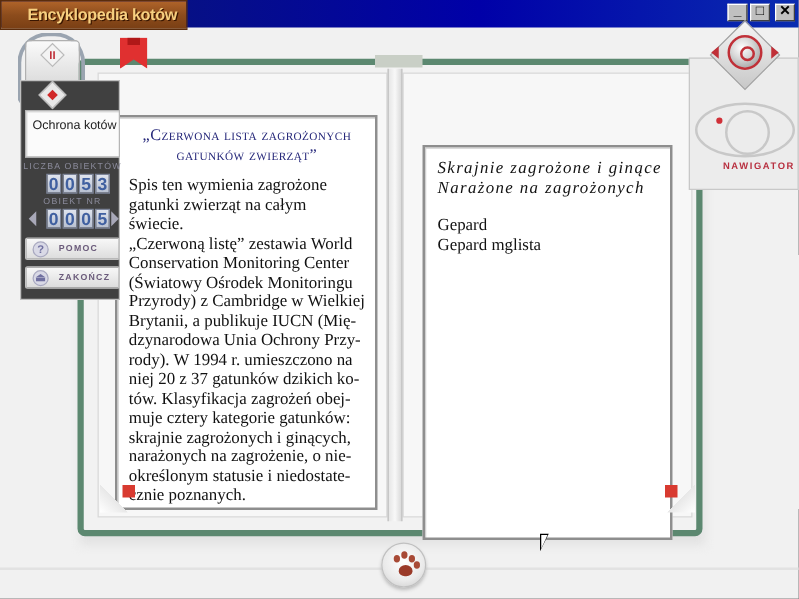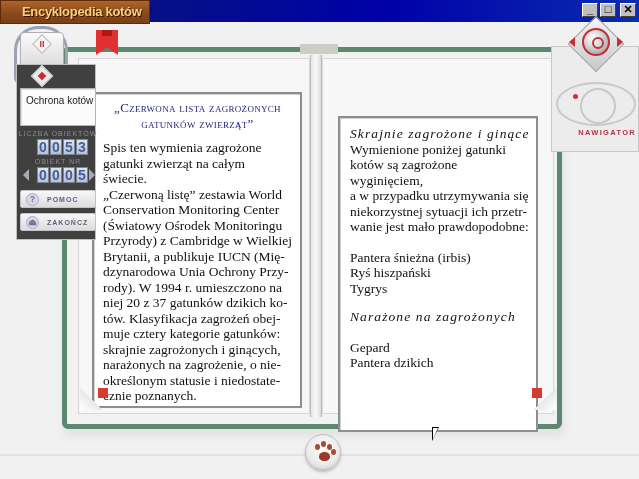--- a/index.html
+++ b/index.html
@@ -225,31 +225,23 @@
 tów. Klasyfikacja zagrożeń obej-
 muje cztery kategorie gatunków:
 skrajnie zagrożonych i ginących,
 narażonych na zagrożenie, o nie-
 określonym statusie i niedostate-
 cznie poznanych.</div>
   </div>
 
   <div class="textbox right">
     <div class="italic-h">Skrajnie zagrożone i ginące</div>
-    <div class="para">Wymienione poniżej gatunki
-kotów są zagrożone wyginięciem,
-a w przypadku utrzymywania się
-niekorzystnej sytuacji ich przetr-
-wanie jest mało prawdopodobne:</div>
-    <div class="list">Pantera śnieżna (irbis)
-Ryś hiszpański
-Tygrys</div>
     <div class="italic-h">Narażone na zagrożonych</div>
     <div class="list">Gepard
-Pantera dzikich</div>
+Gepard mglista</div>
   </div>
 
   <div class="corner" style="left:80px;top:388px;transform:rotate(-90deg);"></div>
   <div class="corner-flag" style="left:98px;top:388px;"></div>
   <div class="corner" style="left:534px;top:388px;transform:rotate(180deg);"></div>
   <div class="corner-flag" style="left:532px;top:388px;"></div>
 
   <div class="pause-knob"></div>
   <div class="pause-btn">
     <span class="pause-diamond">

